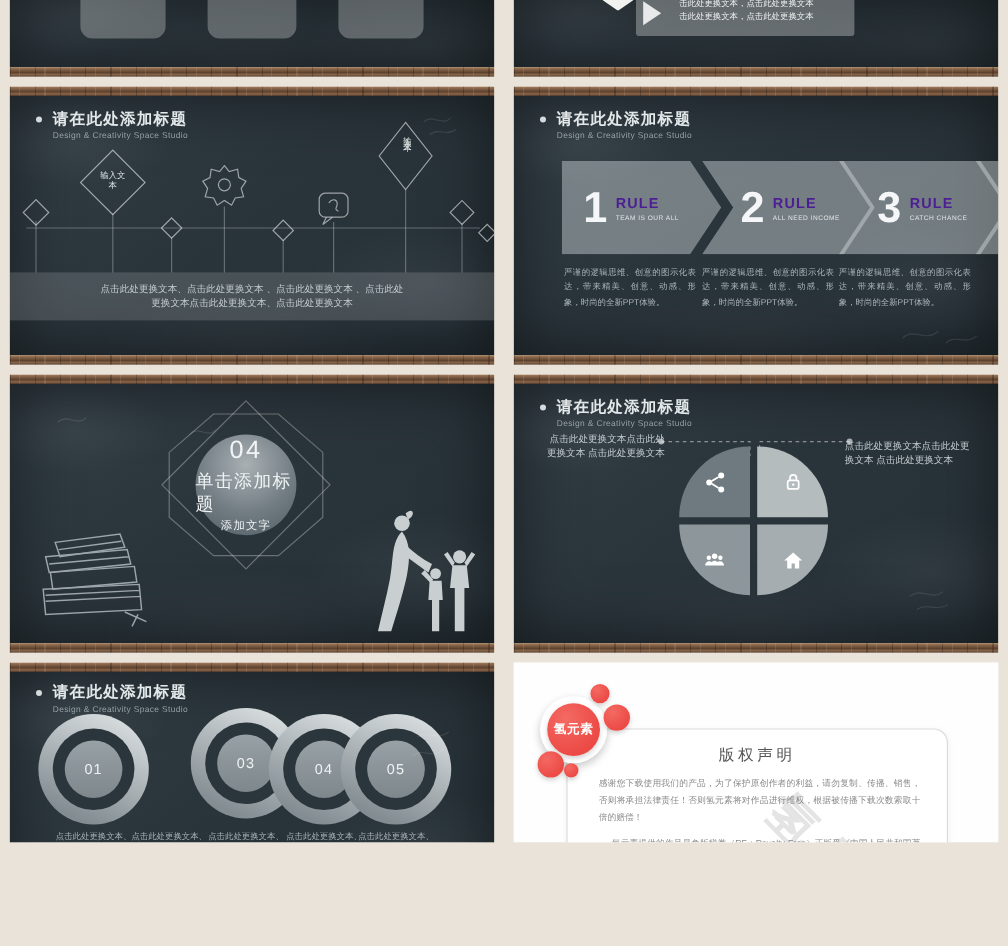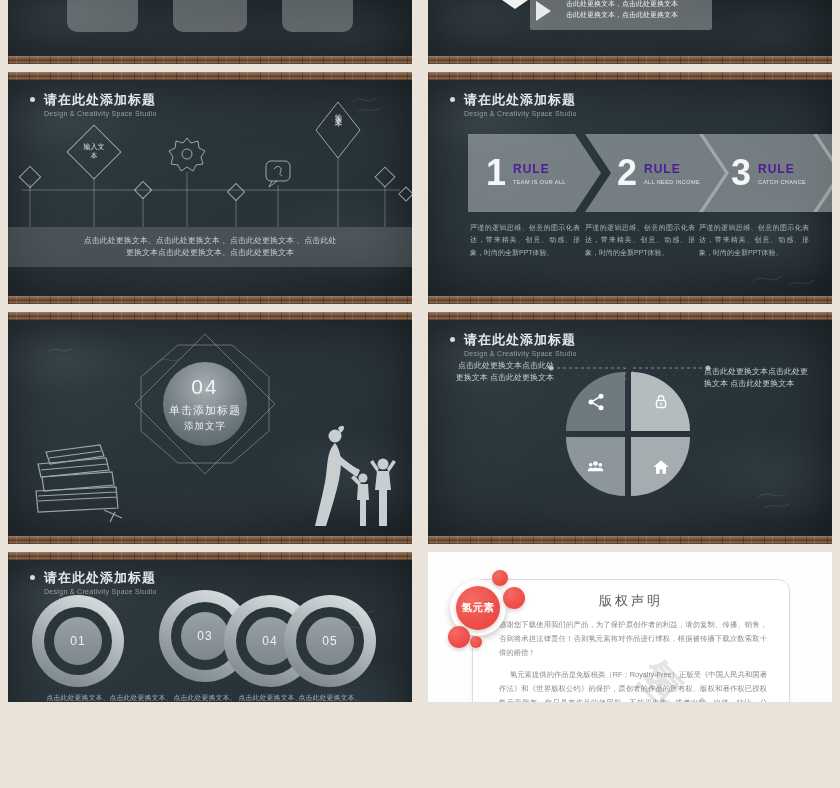--- a/index.html
+++ b/index.html
@@ -33,21 +33,21 @@
   .rule-desc{position:absolute;top:150px;width:110px;font-size:7px;color:#a9b3b7;line-height:1.75;text-align:justify;}
   .ring{position:absolute;width:92px;height:92px;border-radius:50%;background:linear-gradient(205deg,#dadfe1 8%,#828c91 85%);}
   .ring i{position:absolute;inset:12px;border-radius:50%;background:#2b363c;display:block;}
   .core{position:absolute;inset:22px;border-radius:50%;background:linear-gradient(180deg,#98a1a5,#7d878c);
     display:flex;align-items:center;justify-content:center;color:#eef2f3;font-size:12px;letter-spacing:1px;}
   .ring-cap{position:absolute;top:140px;width:86px;text-align:center;font-size:7px;color:#a7b1b5;line-height:1.85;}
   .qcell{position:absolute;width:59px;height:59px;display:flex;align-items:center;justify-content:center;}
   .banner{position:absolute;left:0;right:0;background:rgba(255,255,255,.15);display:flex;flex-direction:column;align-items:center;justify-content:center;}
   .redc{position:absolute;border-radius:50%;background:radial-gradient(circle at 35% 30%,#f46a63,#ec4a45 70%);box-shadow:0 2px 4px rgba(0,0,0,.18);}
   .white-slide{position:absolute;width:404px;background:#fefefe;overflow:hidden;}
-  .card{position:absolute;left:44px;top:27px;width:316px;height:144px;border:1px solid #dcdcdc;border-radius:12px;background:#fff;box-shadow:0 2px 5px rgba(0,0,0,.05);}
+  .card{position:absolute;left:44px;top:55px;width:316px;height:144px;border:1px solid #dcdcdc;border-radius:12px;background:#fff;box-shadow:0 2px 5px rgba(0,0,0,.05);}
   .card p{margin:0;}
   .wm{position:absolute;left:666px;top:648px;transform:rotate(45deg);transform-origin:left top;
     font-size:44px;font-weight:bold;letter-spacing:9px;color:rgba(120,120,120,.20);white-space:nowrap;z-index:9;}
   .vtext{writing-mode:vertical-rl;letter-spacing:2px;}
   svg{display:block;}
 </style>
 </head>
 <body>
 
 <div id="stage">
@@ -192,21 +192,21 @@
         <path d="M369,160 L362,150 L365,148 L371,157 Z M381,160 L388,150 L385,148 L379,157 Z"></path>
         <circle cx="355" cy="166" r="4.5"></circle>
         <path d="M350,172 L360,172 L361,188 L358,188 L358,214 L352,214 L352,188 L349,188 Z"></path>
         <path d="M351,174 L343,166 L346,163 L353,171 Z"></path>
       </g>
     </svg>
     <div class="abs" style="left:155px;top:50px;width:84px;height:84px;border-radius:50%;
                 background:radial-gradient(circle at 50% 30%,#a9b0b4 0%,#727d83 55%,#505c64 100%);
                 display:flex;flex-direction:column;align-items:center;justify-content:center;">
       <div style="font-size:21px;color:#f2f5f6;letter-spacing:2px;font-weight:300;">04</div>
-      <div style="font-size:11px;color:#eef2f3;margin-top:4px;letter-spacing:1px;">单击添加标题</div>
+      <div style="font-size:15px;color:#eef2f3;margin-top:4px;letter-spacing:1px;">单击添加标题</div>
       <div style="font-size:9.5px;color:#eef2f3;margin-top:2px;letter-spacing:1px;">添加文字</div>
     </div>
     <div class="wood" style="bottom:0;"></div>
   </section>
 
   <section class="slide" style="left:428px;top:312px;height:232px;">
     <div class="wood" style="top:0;"></div>
     <div class="board" style="top:8px;height:216px;"></div>
     <div class="title-row" style="top:18px;">
       <span class="bullet"></span>

